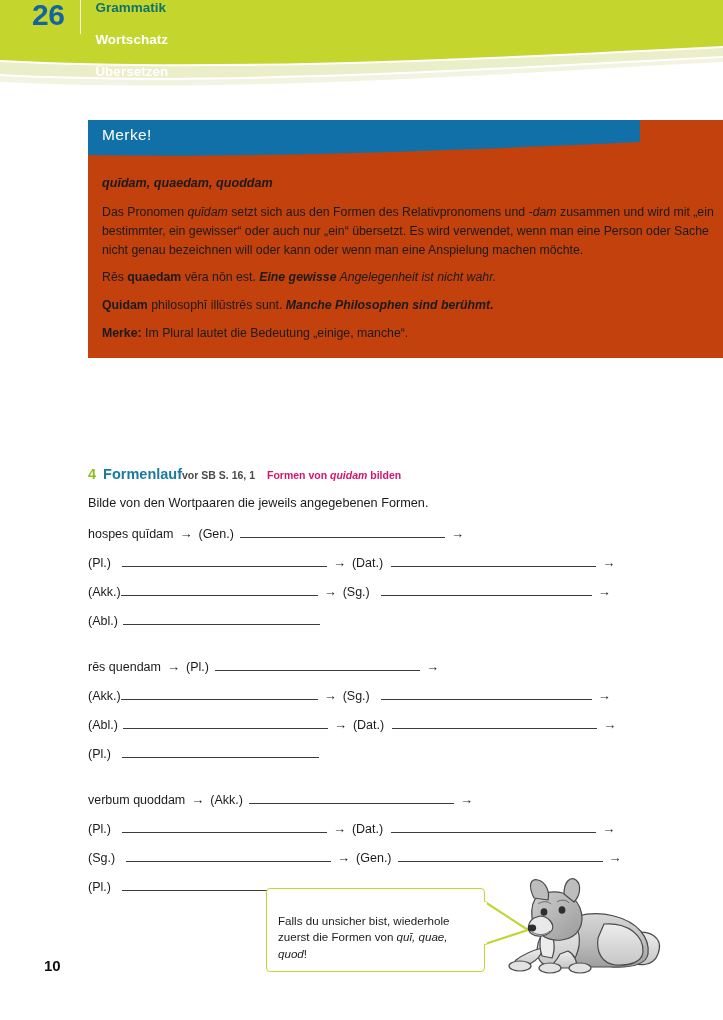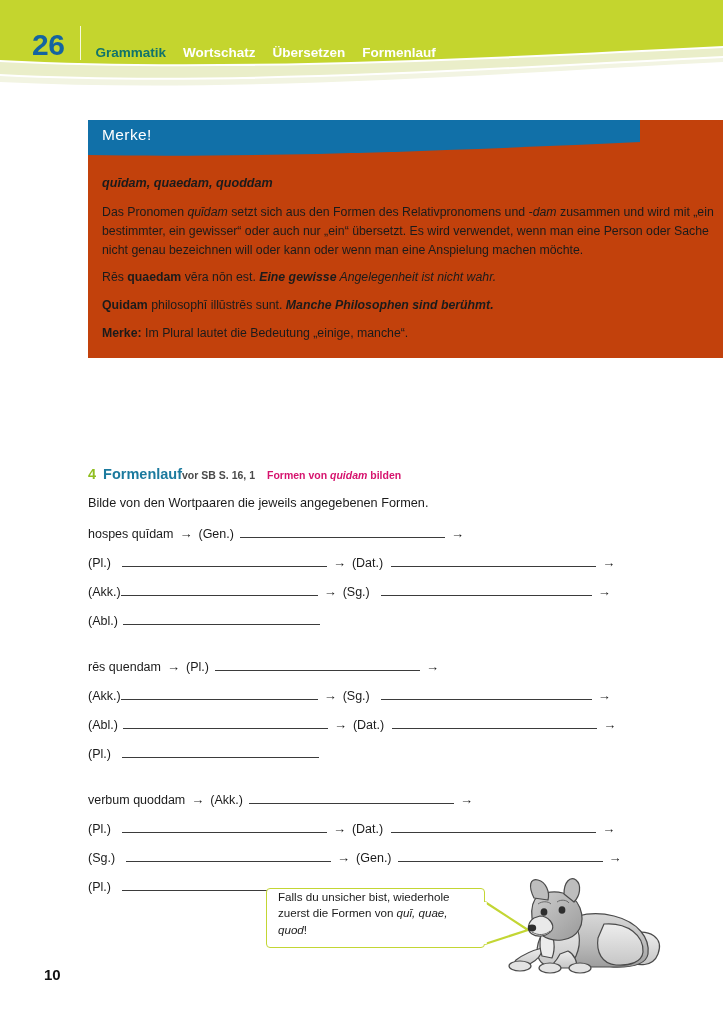--- a/index.html
+++ b/index.html
@@ -22,21 +22,21 @@
     left: 0; top: 0;
     width: 723px; height: 100px;
     overflow: hidden;
   }
   .header svg { position: absolute; left: 0; top: 0; }
   .header-content {
     position: absolute;
     left: 0; top: 0;
     width: 723px; height: 60px;
     display: flex;
-    align-items: flex-end;
+    align-items: flex-start;
   }
   .chapter-number {
     font-size: 30px;
     font-weight: bold;
     color: #1464a0;
     margin-left: 32px;
     letter-spacing: -0.5px;
     line-height: 1;
   }
   .nav-divider {
@@ -45,20 +45,21 @@
     background: #ffffff;
     margin: 0 14px 0 16px;
     opacity: .85;
   }
   .nav-items {
     display: flex;
     align-items: baseline;
     gap: 17px;
     font-size: 13.5px;
     font-weight: bold;
+    flex-direction: column;
   }
   .nav-item { color: #ffffff; white-space: nowrap; }
   .nav-item.active { color: #10736b; }
 
   
   .merke-box {
     position: absolute;
     left: 88px; top: 120px;
     width: 656px;
     background: #c2410c;
@@ -162,21 +163,21 @@
 
   
   .bubble {
     position: absolute;
     left: 266px; top: 888px;
     width: 219px;
     box-sizing: border-box;
     border: 1.6px solid #c3d634;
     border-radius: 4px;
     background: #ffffff;
-    padding: 0 10px 9px 11px;
+    padding: 24px 10px 9px 11px;
     font-size: 11.6px;
     line-height: 1.42;
     color: #1b1b1b;
   }
   .bubble-tail {
     position: absolute;
     left: 484px; top: 900px;
     width: 46px; height: 46px;
   }
   .dog {
@@ -185,21 +186,20 @@
     width: 170px; height: 106px;
   }
 
   
   .page-number {
     position: absolute;
     left: 44px; top: 957px;
     font-size: 15px;
     font-weight: bold;
     color: #111111;
-    margin-top: 9px;
   }
 </style>
 </head>
 <body>
 
 <div class="header">
   <svg width="723" height="100" viewBox="0 0 723 100">
     <path d="M0,0 H723 V46 C520,56 230,72 0,60 Z" fill="#c4d52e"></path>
     <path d="M0,62 C230,74 520,58 723,48 V56 C520,66 230,86 0,74 Z" fill="#eaeec9"></path>
     <path d="M0,76 C230,88 520,68 723,58 V62 C520,72 240,94 0,82 Z" fill="#f2f4e2"></path>

